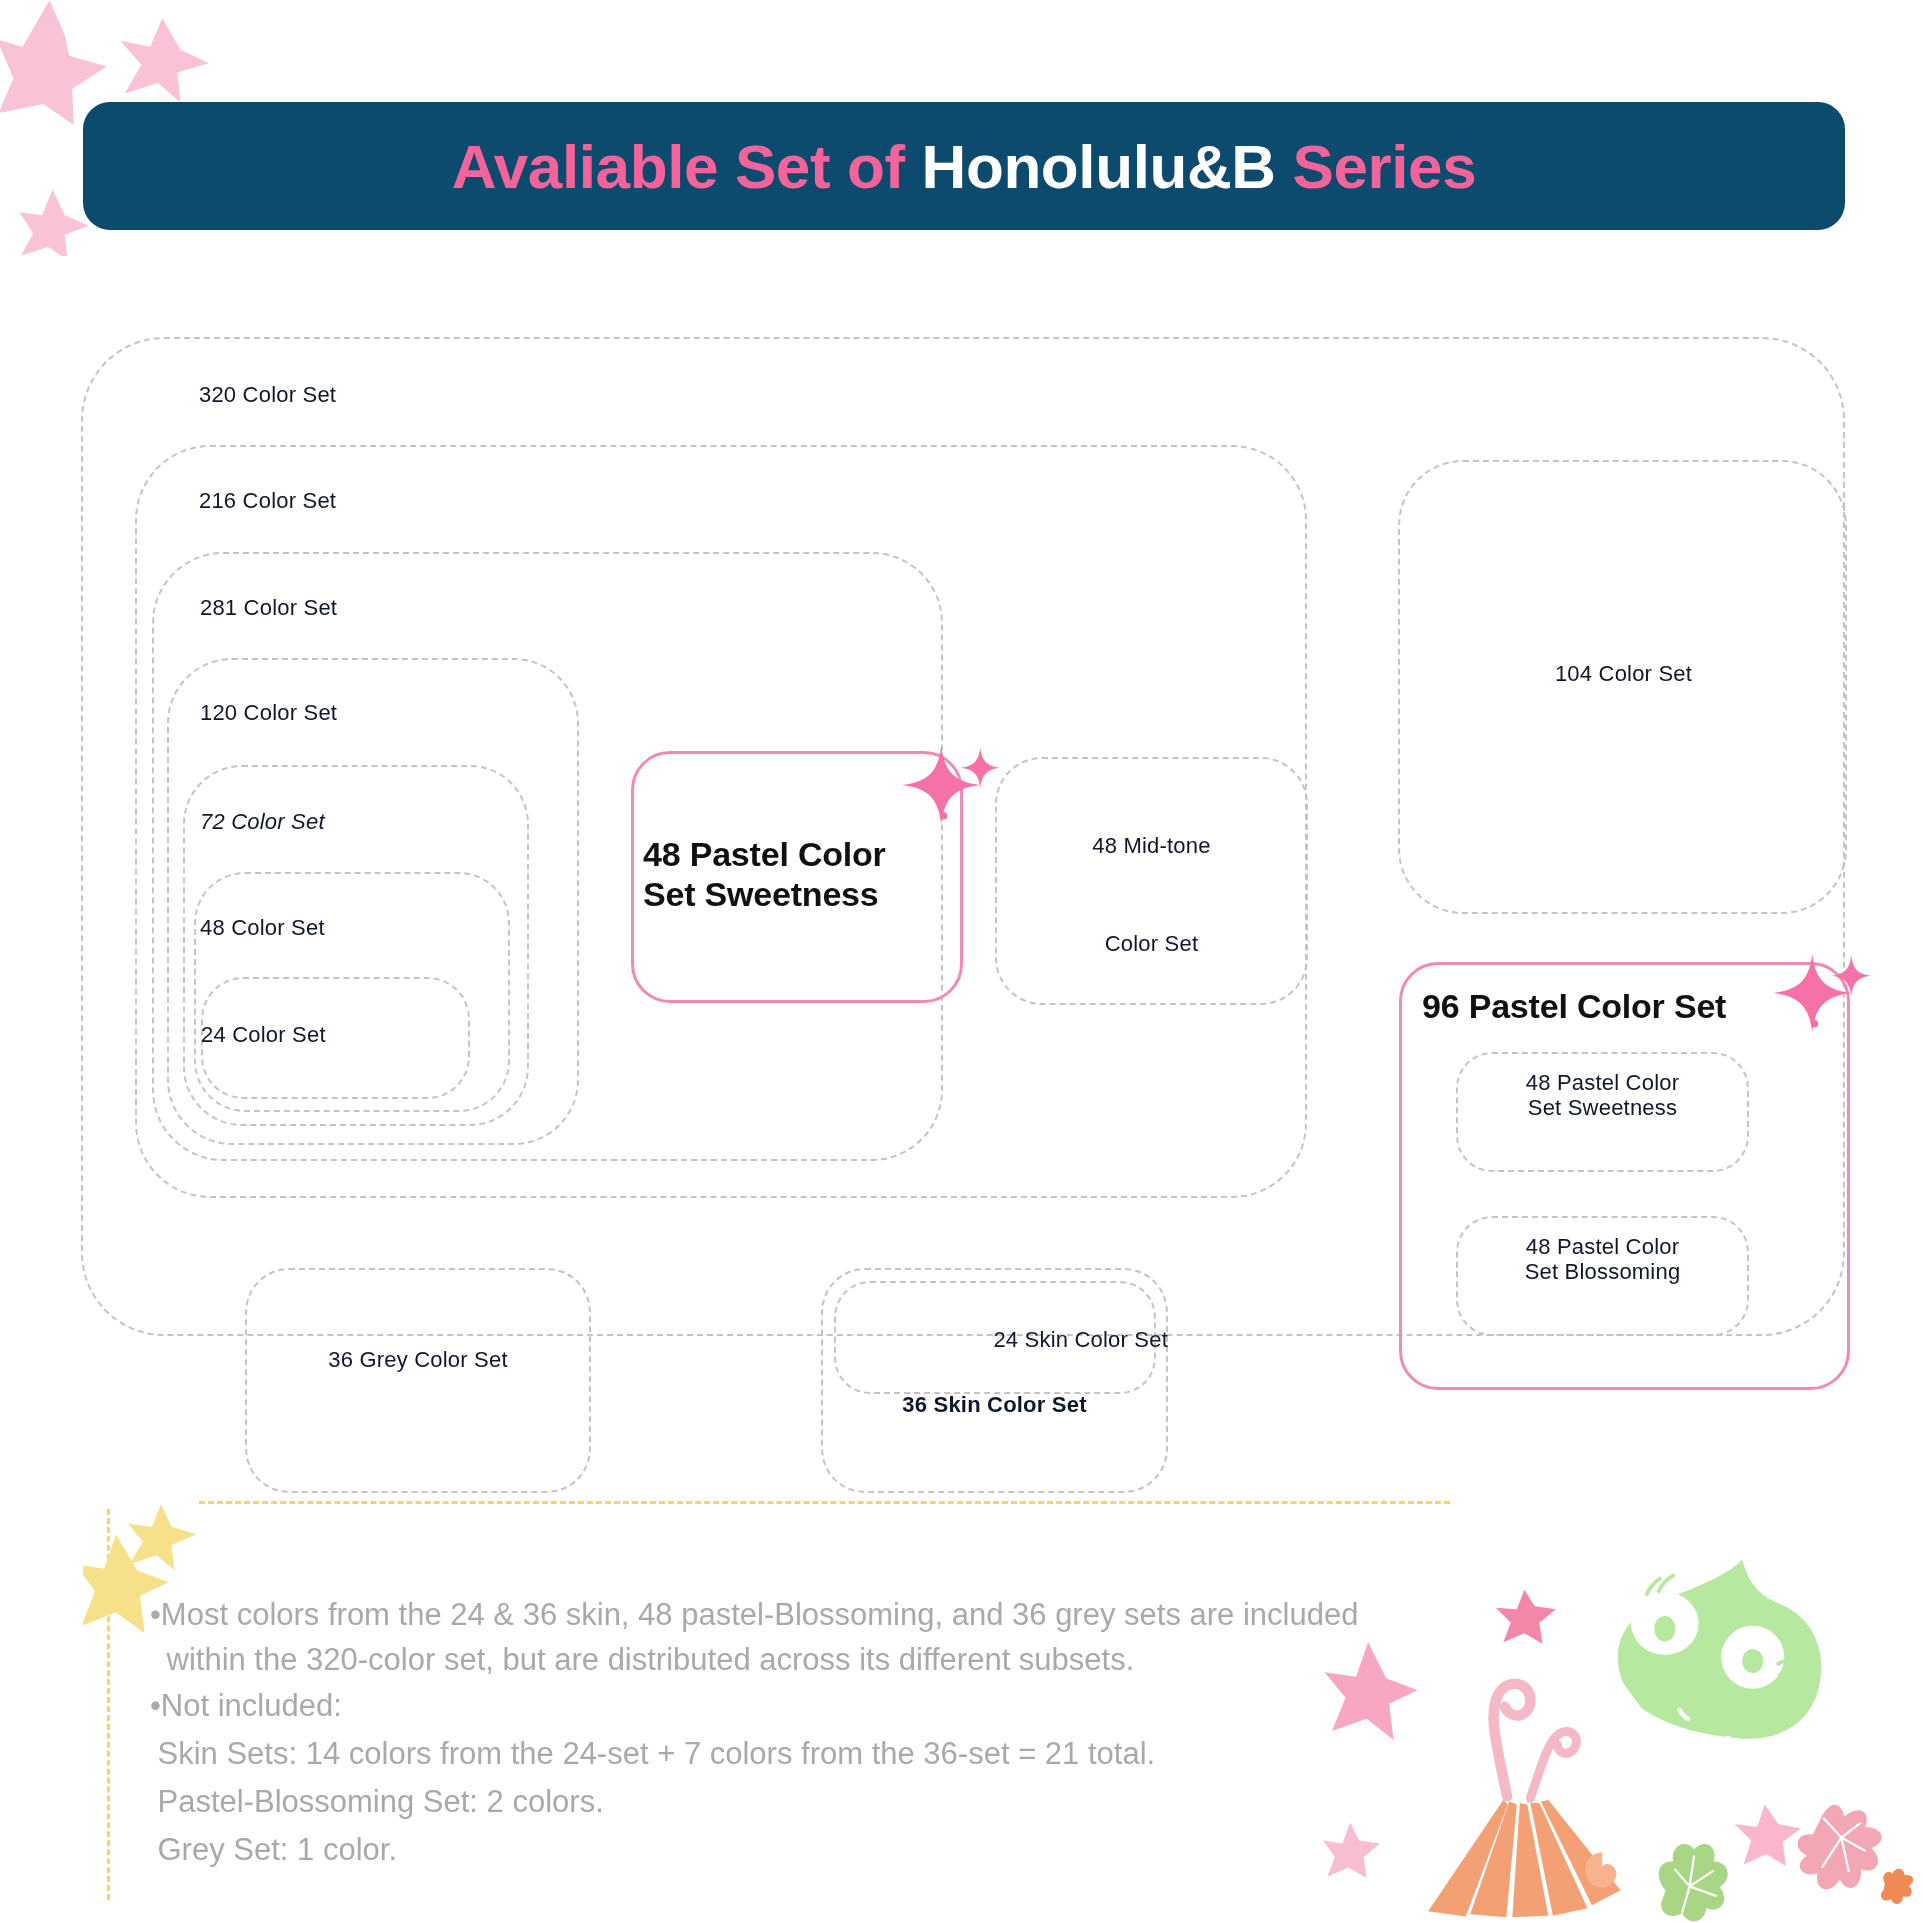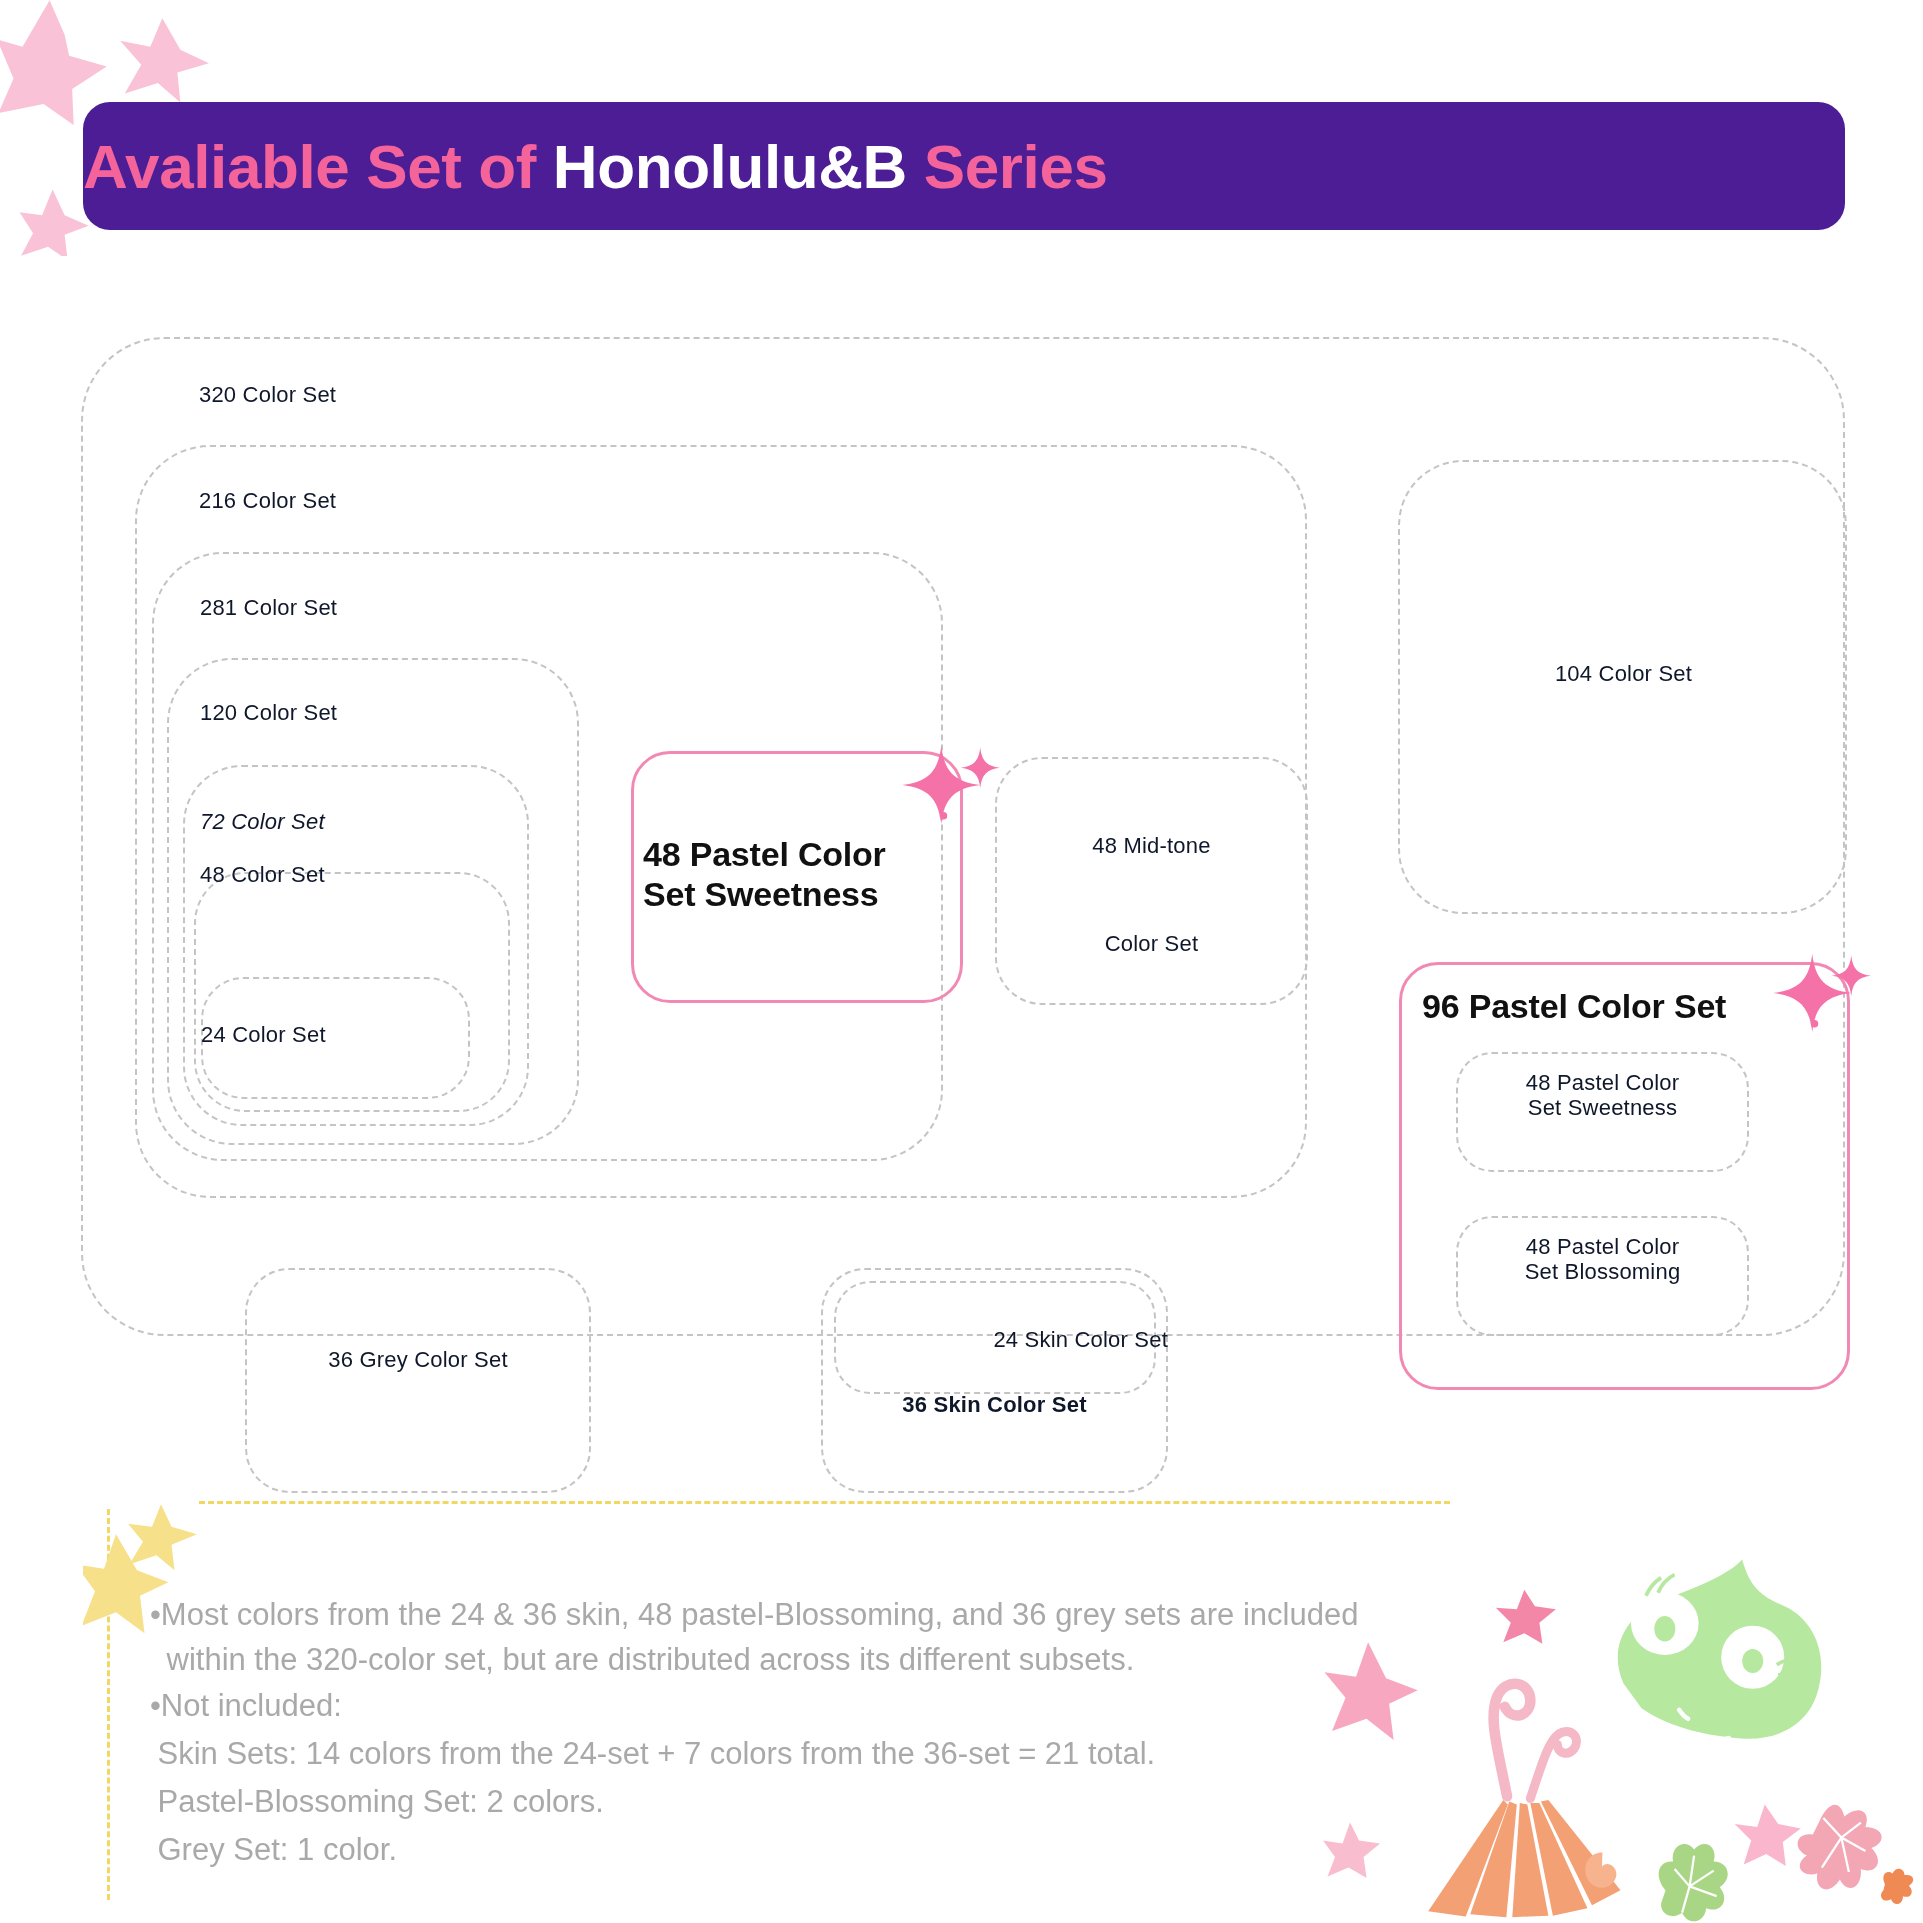--- a/index.html
+++ b/index.html
@@ -6,22 +6,22 @@
   body{
     width:1924px;height:1924px;position:relative;overflow:hidden;
     font-family:"Liberation Sans", sans-serif;
     -webkit-font-smoothing:antialiased;
   }
   .abs{position:absolute;}
 
   
   #title-bar{
     left:83px; top:102px; width:1762px; height:128px;
-    background:#4c1d95; border-radius:27px;
-    display:flex;align-items:center;justify-content:flex-start;
+    background:#0c4a6e; border-radius:27px;
+    display:flex;align-items:center;justify-content:center;
   }
   #title-text{
     font-size:62px;font-weight:bold;letter-spacing:-0.4px;white-space:nowrap;
   }
   #title-text .pink{color:#F4649B;}
   #title-text .white{color:#FFFFFF;}
 
   
   .setbox{
     position:absolute;
@@ -97,21 +97,21 @@
 <div class="setbox" style="left:152px;top:552px;width:791px;height:609px;border-radius:71px;"></div>
 <div class="setlabel" style="left:200px;top:595px;">281 Color Set</div>
 
 <div class="setbox" style="left:167px;top:658px;width:412px;height:487px;border-radius:65px;"></div>
 <div class="setlabel" style="left:200px;top:700px;">120 Color Set</div>
 
 <div class="setbox" style="left:183px;top:765px;width:346px;height:361px;border-radius:59px;"></div>
 <div class="setlabel" style="left:200px;top:809px;font-style:italic;">72 Color Set</div>
 
 <div class="setbox" style="left:194px;top:872px;width:316px;height:240px;border-radius:51px;"></div>
-<div class="setlabel" style="left:200px;top:862px;">48 Color Set</div>
+<div class="setlabel" style="left:200px;top:915px;">48 Color Set</div>
 
 <div class="setbox" style="left:201px;top:977px;width:269px;height:122px;border-radius:42px;"></div>
 <div class="setlabel" style="left:201px;top:1022px;">24 Color Set</div>
 
 <div class="setbox" style="left:995px;top:757px;width:313px;height:248px;border-radius:47px;"></div>
 <div class="setlabel two-line" style="left:995px;top:834px;width:313px;">48 Mid-tone</div>
 <div class="setlabel two-line" style="left:995px;top:932px;width:313px;">Color Set</div>
 
 <div class="setbox" style="left:1398px;top:460px;width:449px;height:454px;border-radius:65px;"></div>
 <div class="setlabel" style="left:1447px;top:661px;width:353px;text-align:center;">104 Color Set</div>

